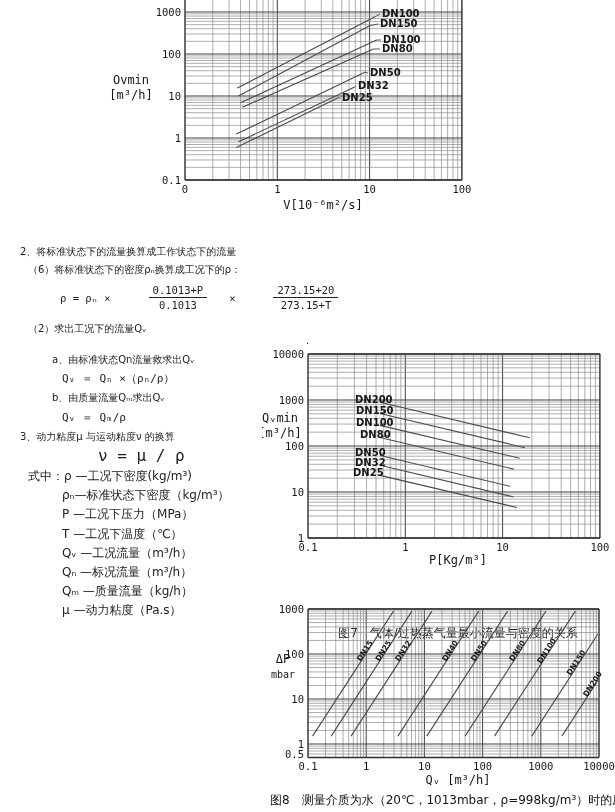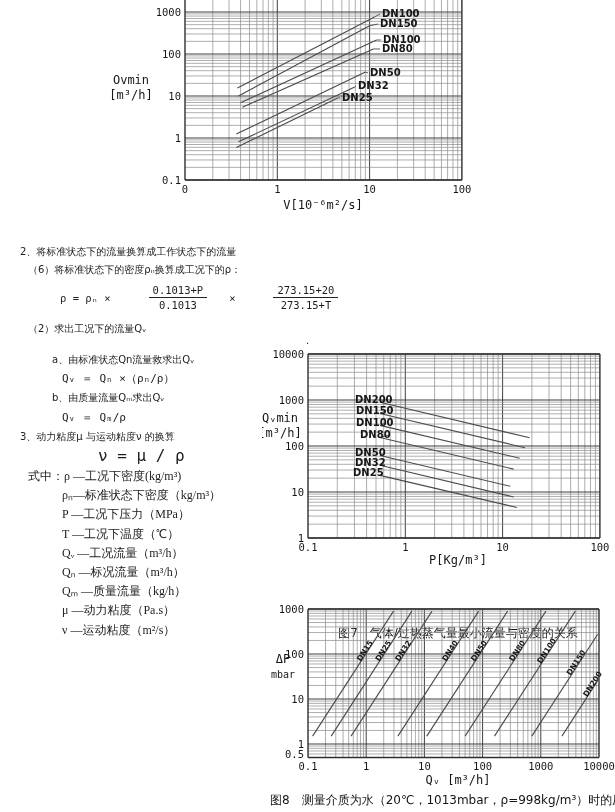--- a/index.html
+++ b/index.html
@@ -145,30 +145,29 @@
   </div>
 
   <div class="t" style="left:28px;top:322px;">（2）求出工况下的流量Qᵥ</div>
   <div class="t" style="left:52px;top:353px;">a、由标准状态Qn流量救求出Qᵥ</div>
   <div class="t mono" style="left:62px;top:372px;font-size:11px;">Qᵥ ＝ Qₙ ×（ρₙ/ρ）</div>
   <div class="t" style="left:52px;top:391px;">b、由质量流量Qₘ求出Qᵥ</div>
   <div class="t mono" style="left:62px;top:411px;font-size:11px;">Qᵥ ＝ Qₘ/ρ</div>
   <div class="t" style="left:20px;top:430px;">3、动力粘度μ 与运动粘度ν 的换算</div>
   <div class="t mono" style="left:98px;top:449px;font-size:16px;">ν = μ / ρ</div>
 
-  <div class="wlist" style="left:28px;top:467px;font-family:Liberation Serif, serif;">
+  <div class="wlist" style="left:28px;top:467px;">
     <div class="w0"><span>式中：</span><span>ρ —工况下密度(kg/m³)</span></div>
     <div class="wi">ρₙ—标准状态下密度（kg/m³）</div>
     <div class="wi">P —工况下压力（MPa）</div>
     <div class="wi">T —工况下温度（℃）</div>
     <div class="wi">Qᵥ —工况流量（m³/h）</div>
     <div class="wi">Qₙ —标况流量（m³/h）</div>
     <div class="wi">Qₘ —质量流量（kg/h）</div>
     <div class="wi">μ —动力粘度（Pa.s）</div>
-    <div class="wi">ν —运动粘度（m²/s）</div>
   </div>
 
   <div class="t" style="left:306px;top:334px;">.</div>
 
   <div class="chart" id="c7" style="left:262px;top:336px;width:353px;height:240px;">
       <svg width="353" height="240" viewBox="0 0 353 240">
         <line x1="75.29021857810537" y1="18" x2="75.29021857810537" y2="202" stroke="#8b8b8b" stroke-width="0.7"></line>
         <line x1="92.42389808422317" y1="18" x2="92.42389808422317" y2="202" stroke="#8b8b8b" stroke-width="0.7"></line>
         <line x1="104.58043715621073" y1="18" x2="104.58043715621073" y2="202" stroke="#8b8b8b" stroke-width="0.7"></line>
         <line x1="114.00978142189462" y1="18" x2="114.00978142189462" y2="202" stroke="#8b8b8b" stroke-width="0.7"></line>

